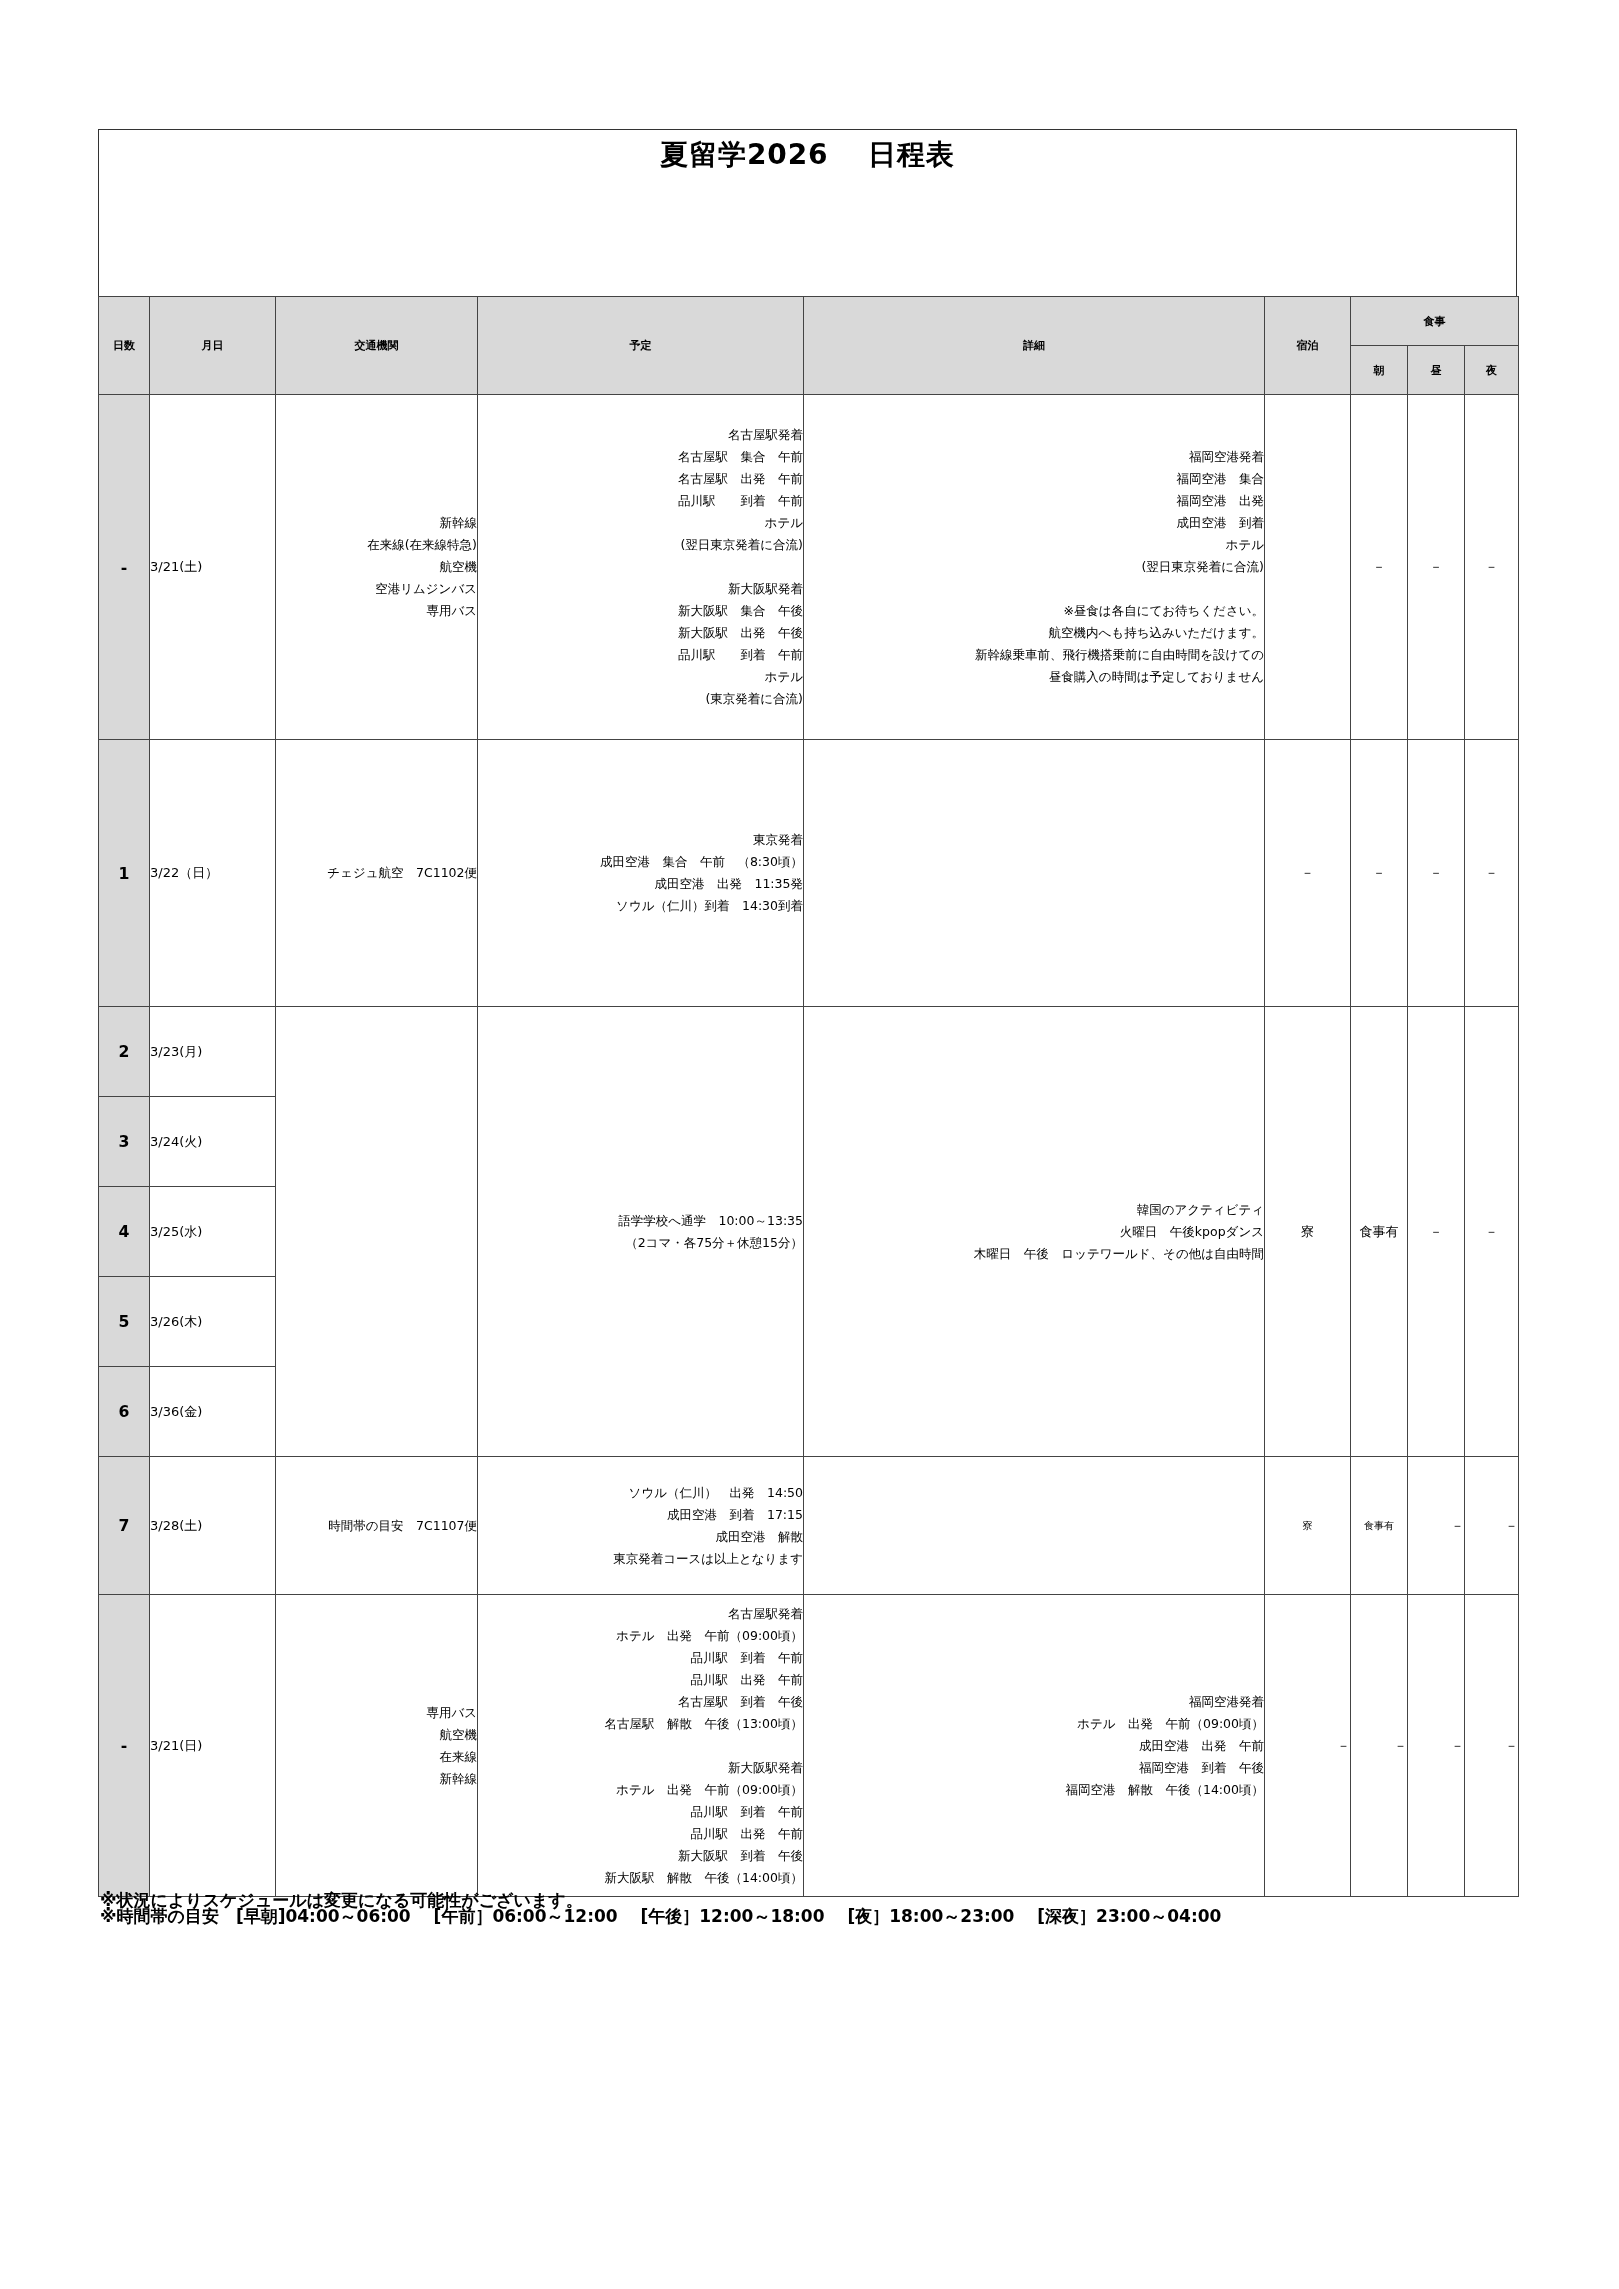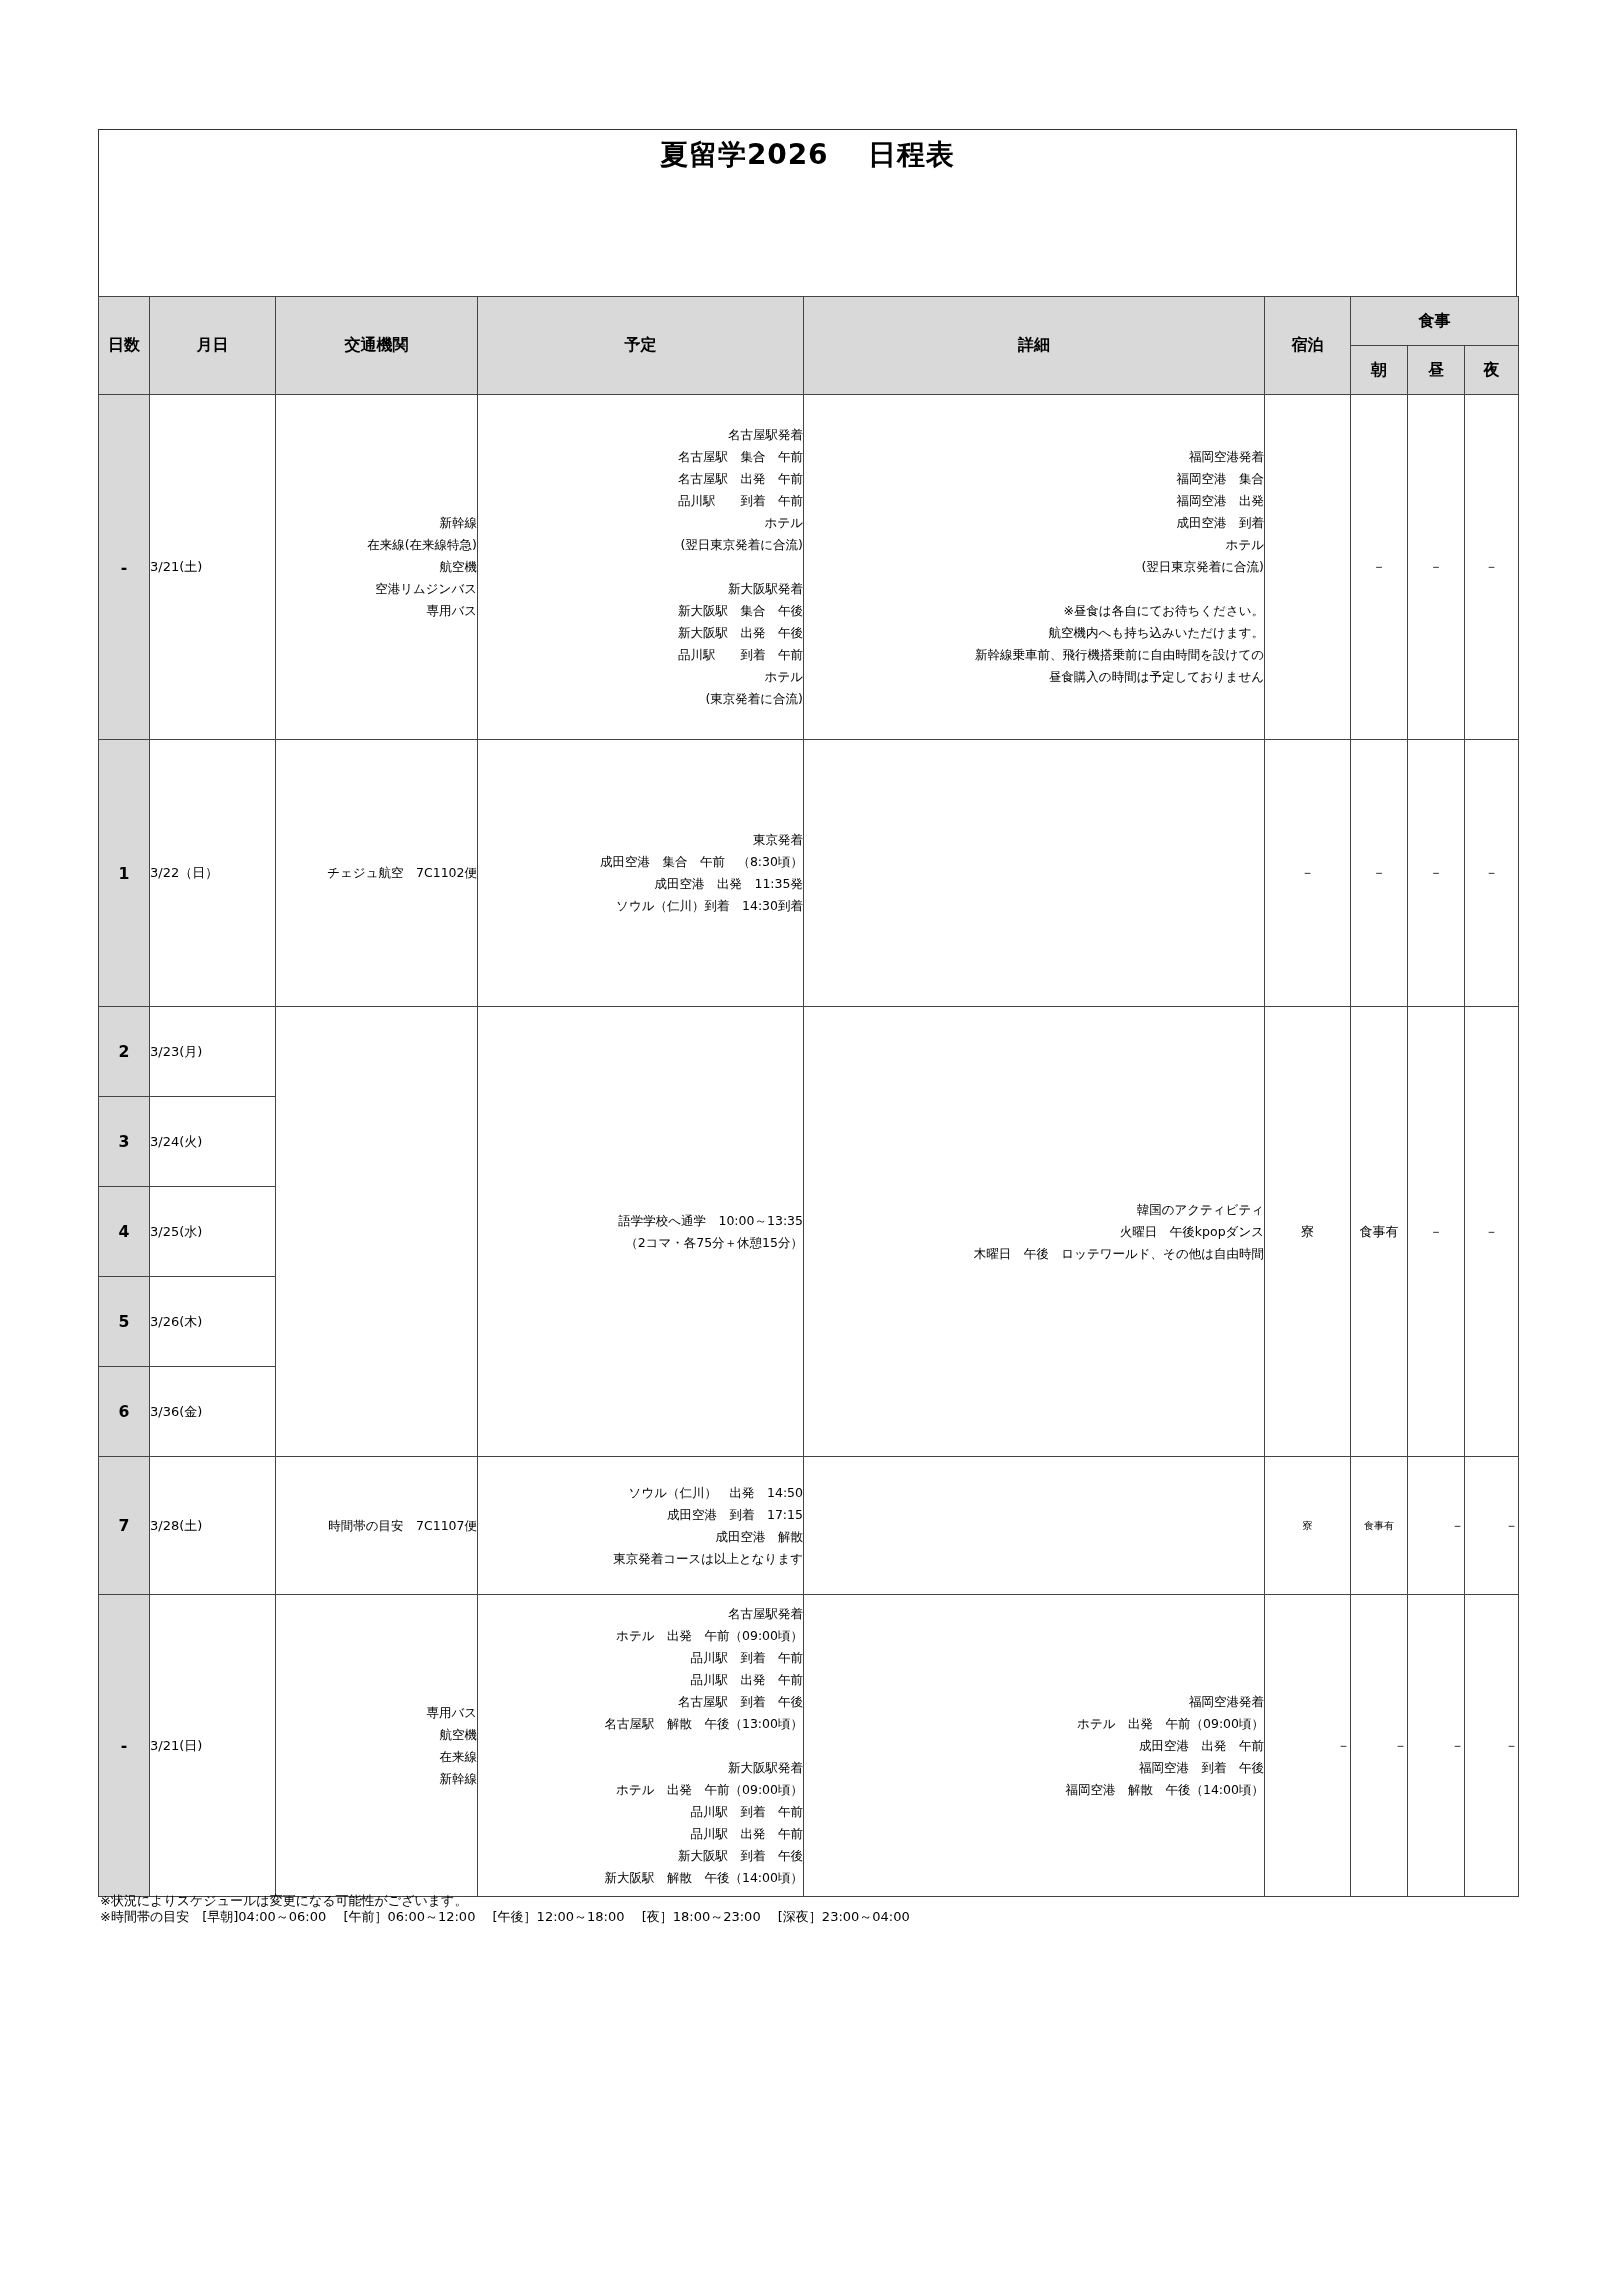--- a/index.html
+++ b/index.html
@@ -2,28 +2,28 @@
 <html style="font-size:14.8px"><head>
 <meta charset="utf-8">
 <style>
   html, body { margin:0; padding:0; background:#ffffff; }
   body { width:1620px; height:2290px; position:relative; font-family:"DejaVu Sans", sans-serif; color:#000; }
   .sheet { position:absolute; left:98px; top:129px; width:1419px; }
   .title-box { height:167px; border:1.8px solid #333; border-bottom:none; box-sizing:border-box; display:flex; flex-direction:column; align-items:center; justify-content:space-between; }
   .title-line { font-weight:bold; font-size:28px; line-height:50px; letter-spacing:0.9px; white-space:pre; }
   table { border-collapse:collapse; width:1419px; table-layout:fixed; }
   td, th { border:1.8px solid #444; padding:0; font-size:13px; font-weight:normal; vertical-align:middle; }
-  th { background:#d9d9d9; font-weight:bold; font-size:16px; text-align:center; }
+  th { background:#d9d9d9; font-weight:bold; font-size:11px; text-align:center; }
   td.daynum { background:#d9d9d9; text-align:center; font-weight:bold; font-size:15.7px; }
   td.date { font-size:13px; }
   td.left { text-align:right; padding-left:2.8px; }
   td.center { text-align:center; }
   .lines { white-space:pre; line-height:22px; font-size:12.5px; }
   .meal-small { font-size:10px; }
-  .notes { position:absolute; left:100px; top:1893px; font-size:13px; line-height:15.7px; white-space:pre; }
+  .notes { position:absolute; left:100px; top:1893px; font-size:17px; line-height:15.7px; white-space:pre;font-weight:bold; }
 </style>
 </head>
 <body>
 
 <div class="sheet">
   <div class="title-box">
     <div class="title-line">夏留学2026　 日程表</div>
   </div>
 
   <table>

